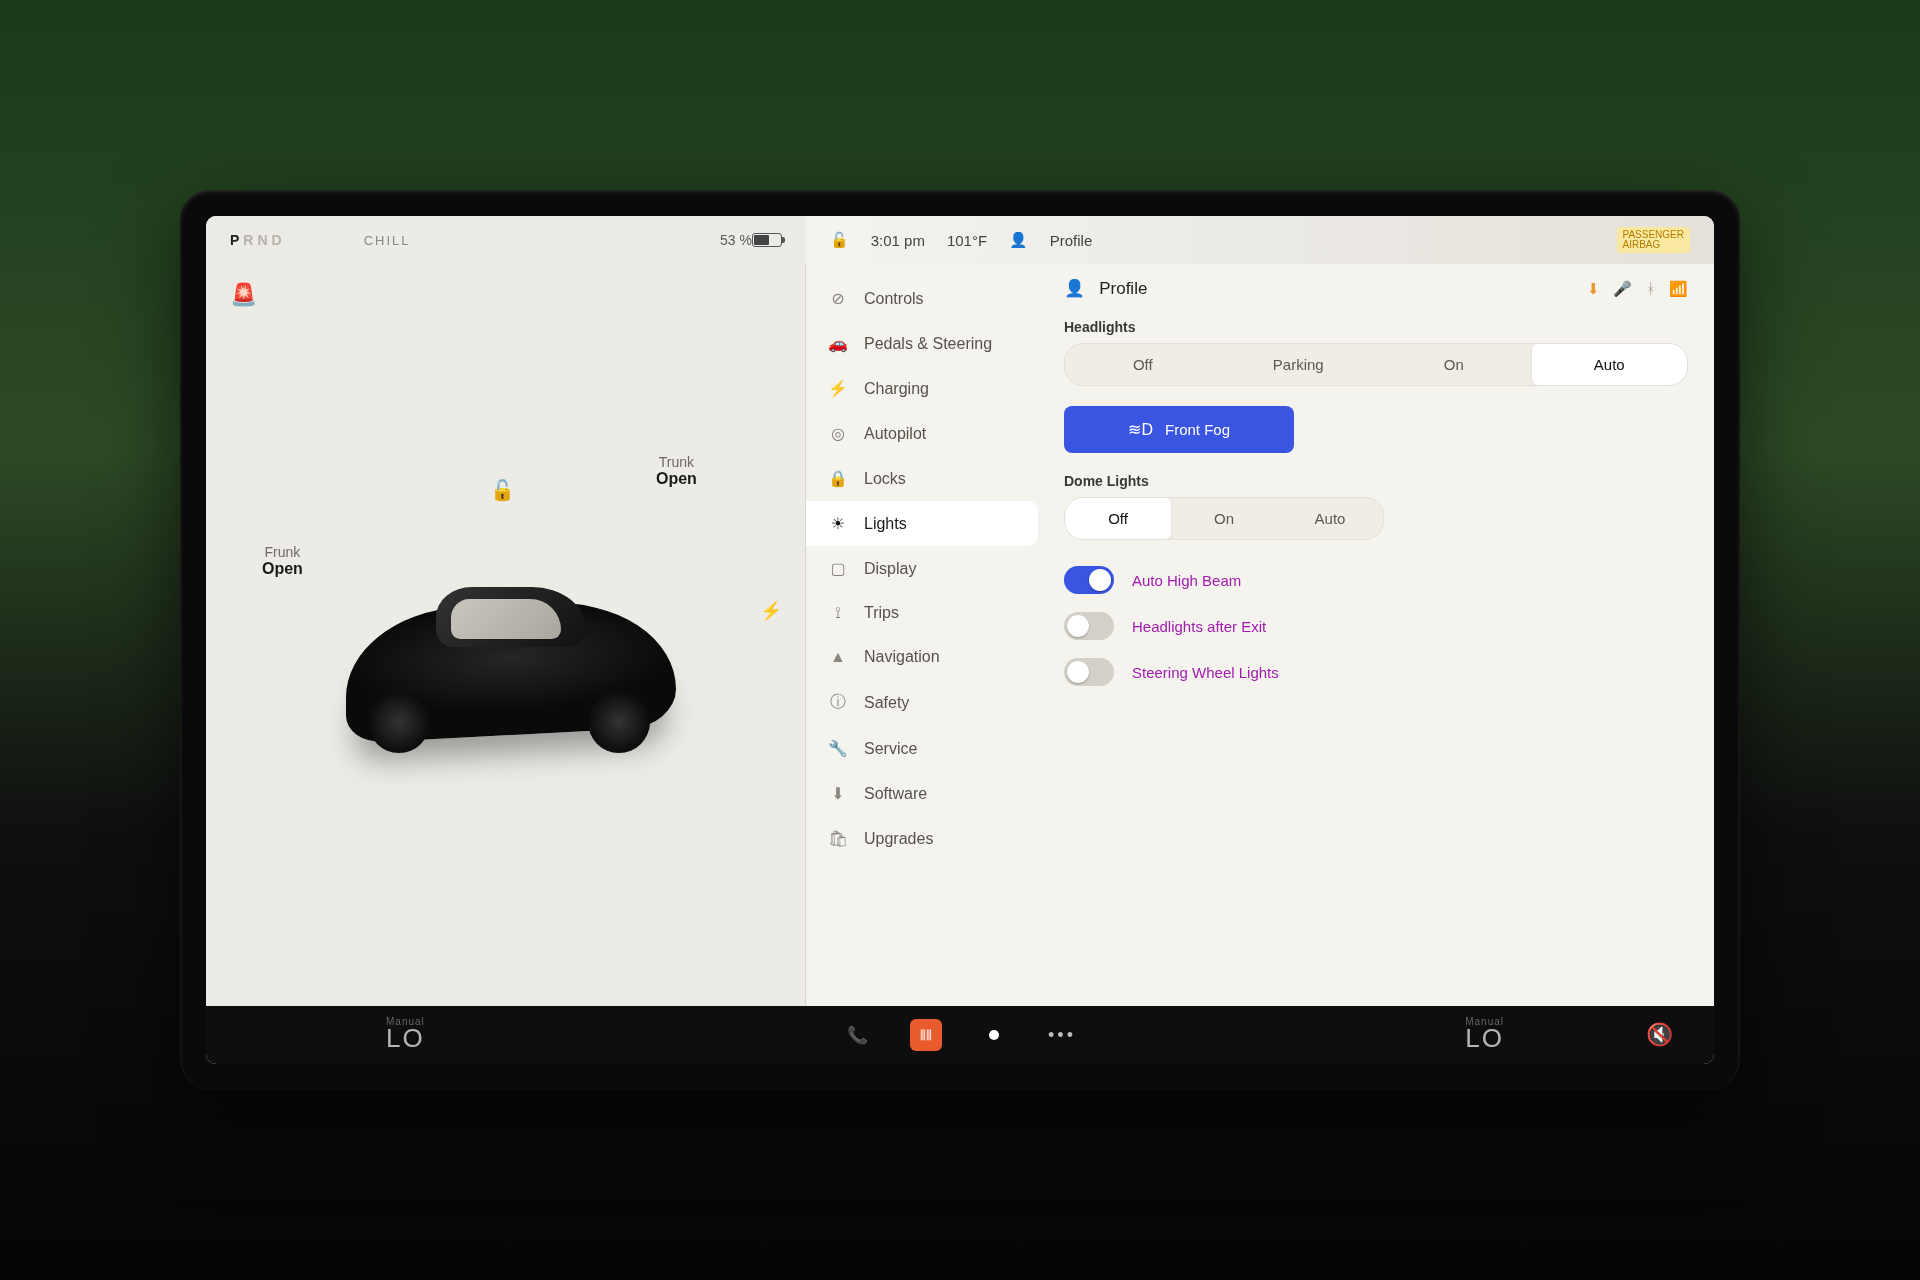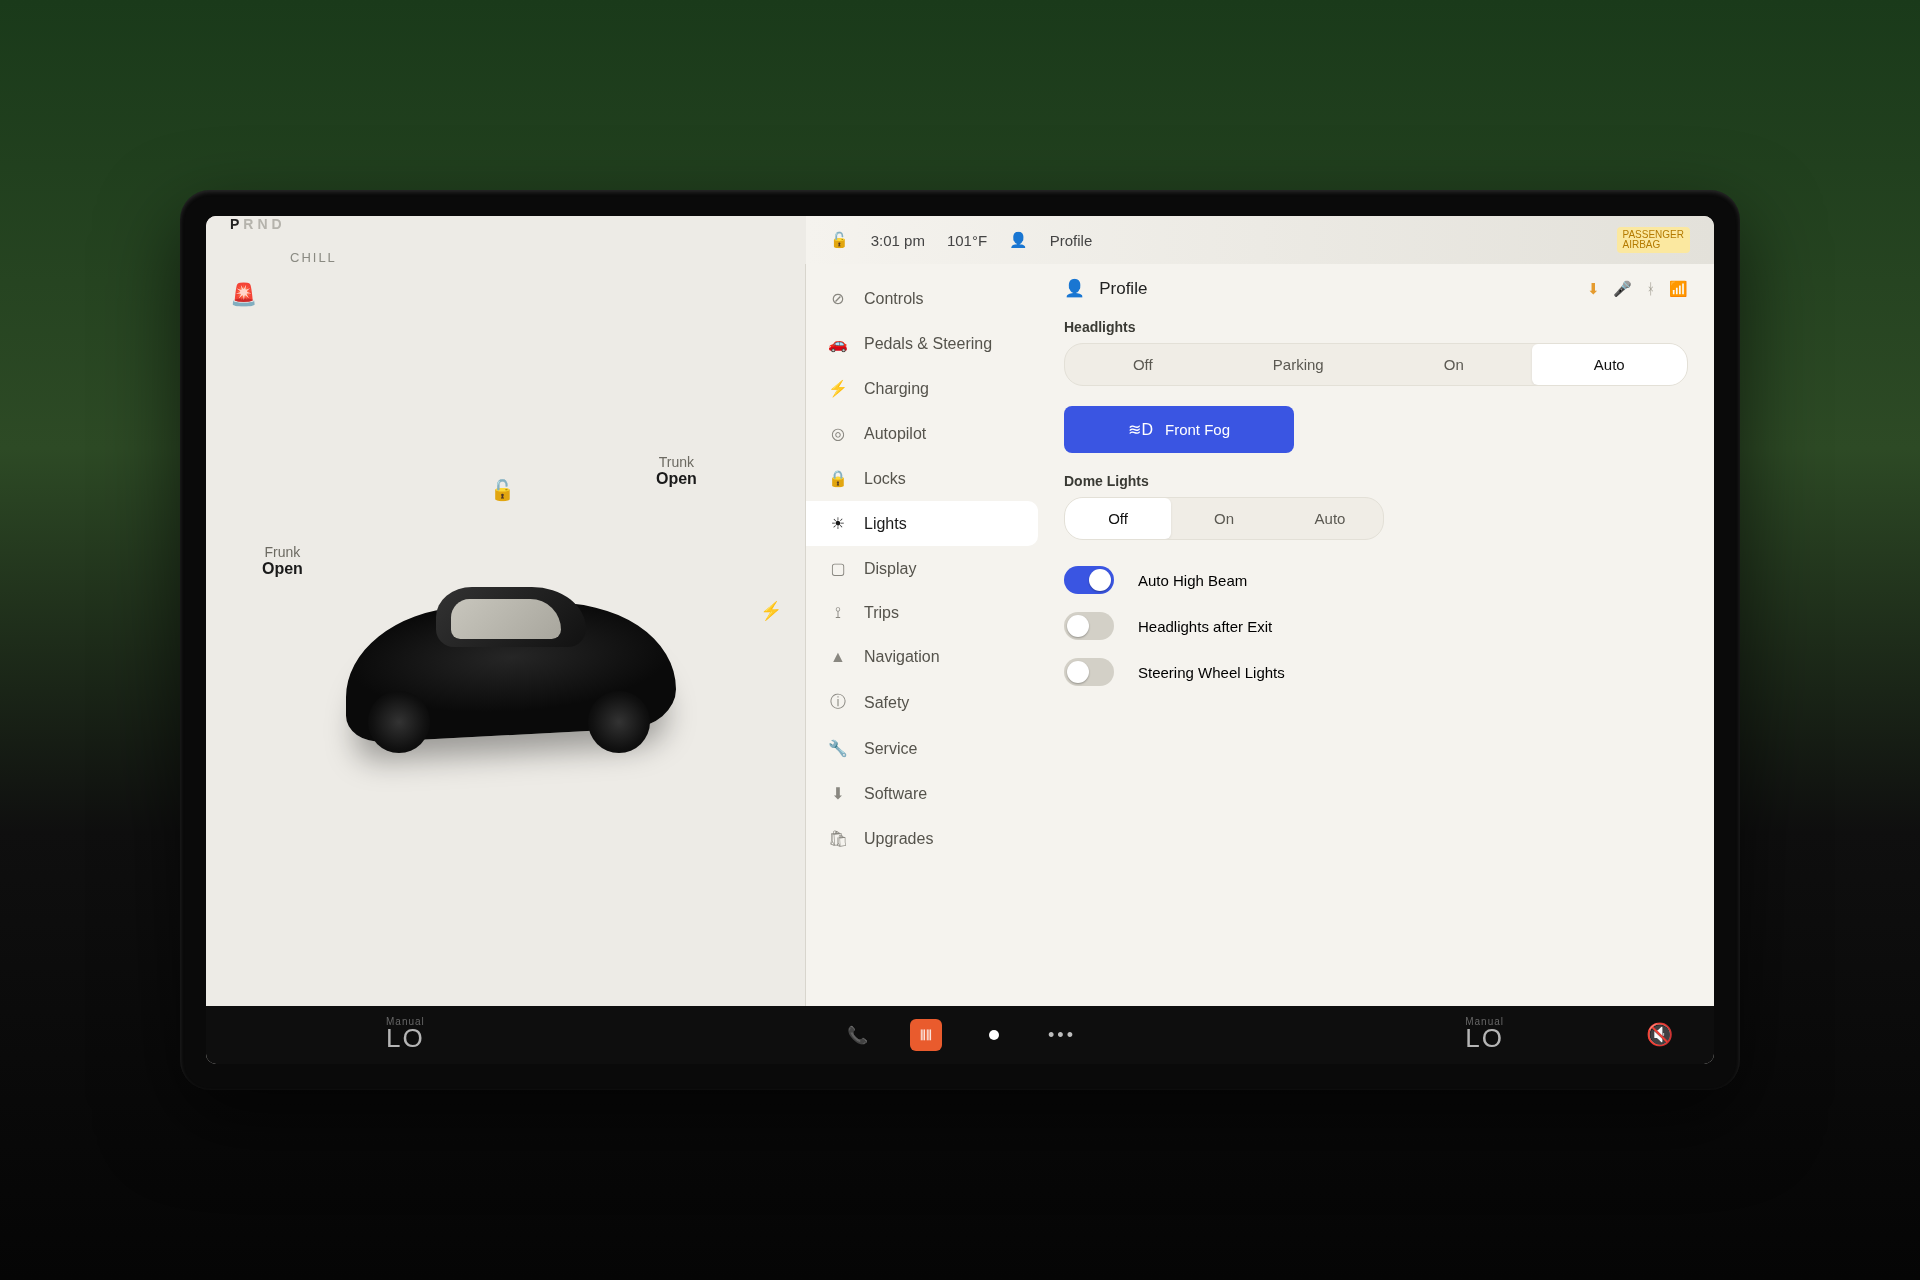--- a/index.html
+++ b/index.html
@@ -27,25 +27,24 @@
     position: relative;
     overflow: hidden;
     display: grid;
     grid-template-columns: 600px 1fr;
     grid-template-rows: 48px 1fr 58px;
   }
 
   
   .status-left {
     grid-column: 1; grid-row: 1;
-    display: flex; align-items: flex-start; gap: 18px;
+    display: flex; align-items: center; gap: 18px;
     padding: 0 24px;
     font-size: 14px; color: #5a5a5a;
     background: #edebe6;
-    flex-direction: column;
   }
   .status-right {
     grid-column: 2; grid-row: 1;
     display: flex; align-items: center; gap: 22px;
     padding: 0 24px;
     font-size: 15px; color: #444;
     background: linear-gradient(90deg, #f5f3ee 0%, #e3e1da 100%);
     position: relative;
   }
   .prnd { letter-spacing: 4px; font-weight: 600; color: #222; }
@@ -121,21 +120,21 @@
   .seg .opt.sel { background:#fff; color:#111; font-weight:500; box-shadow:0 1px 3px rgba(0,0,0,.08); border-radius:6px; }
   .btn-primary {
     background:#3a55e2; color:#fff; font-size:15px; font-weight:500;
     border-radius:8px; padding:14px 0; text-align:center; cursor:pointer;
     display:flex; align-items:center; justify-content:center; gap:12px;
     width: 230px;
   }
   .btn-primary.wide { width: 260px; }
   .btn-primary .fog-ic { font-size:16px; }
 
-  .toggle-row { display:flex; align-items:center; gap:24px; font-size:15px; color:#000000; font-weight:500; }
+  .toggle-row { display:flex; align-items:center; gap:18px; font-size:15px; color:#a21caf; font-weight:500; }
   .switch { width:50px; height:28px; border-radius:14px; position:relative; cursor:pointer; }
   .switch .knob { position:absolute; width:22px; height:22px; background:#fff; border-radius:50%; top:3px; transition:.15s; box-shadow:0 1px 2px rgba(0,0,0,.3); }
   .switch.on  { background:#3a55e2; } .switch.on .knob  { right:3px; }
   .switch.off { background:#d3d0c7; } .switch.off .knob { left:3px; }
 
   
   .dock {
     grid-column:1 / span 2; grid-row:3;
     background:#0e0e0e;
     display:flex; align-items:center; justify-content:center; gap:36px;

